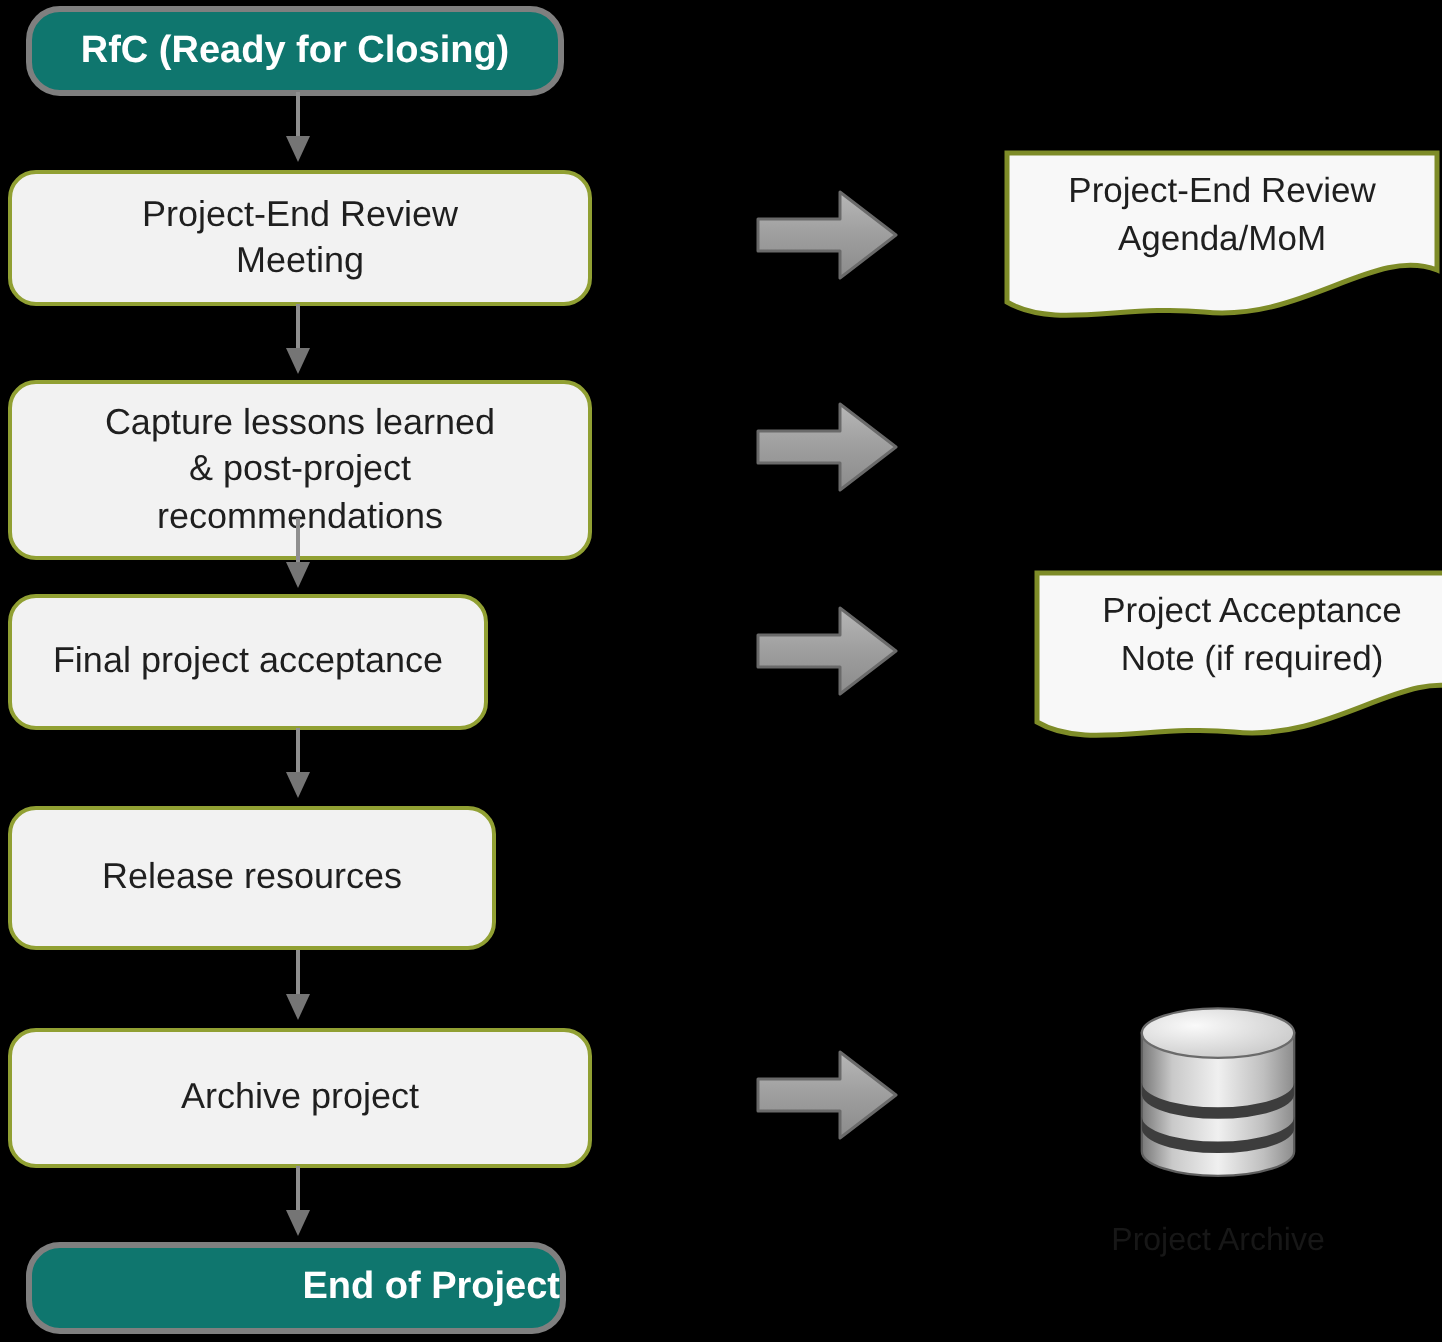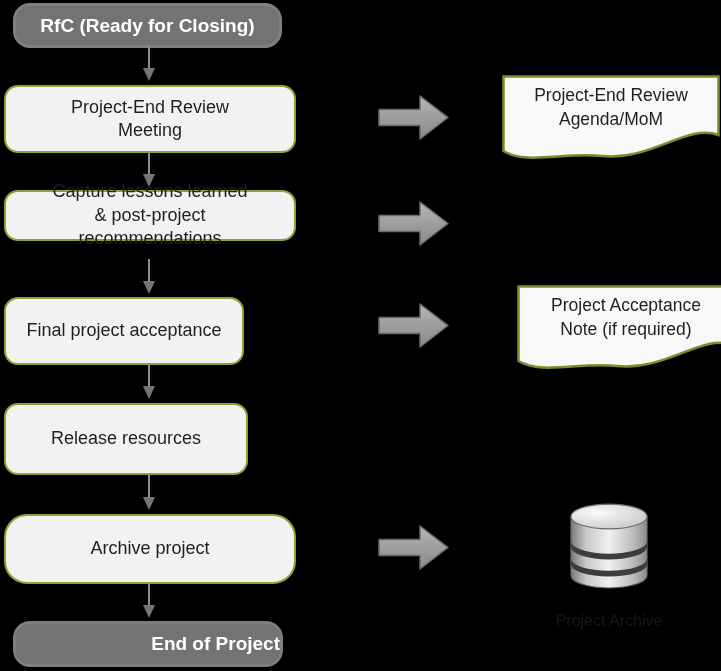--- a/index.html
+++ b/index.html
@@ -6,21 +6,21 @@
   .canvas {
     position: relative;
     width: 721px;
     height: 671px;
     background: #000000;
     font-family: "Liberation Sans", sans-serif;
     overflow: hidden;
   }
   .terminator {
     position: absolute;
-    background: #737373;
+    background: #0f766e;
     border: 3px solid #7F7F7F;
     border-radius: 17px;
     display: flex;
     align-items: center;
     justify-content: center;
     color: #FFFFFF;
     font-weight: bold;
     font-size: 19px;
     box-sizing: border-box;
     text-align: center;
@@ -105,21 +105,21 @@
 Meeting</span>
   </div>
 
   <div class="darrow" style="left:142px; top:152px;">
     <svg viewBox="0 0 14 36" width="14" height="36">
         <line x1="7" y1="0" x2="7" y2="23" stroke="#8F8F8F" stroke-width="2"></line>
         <polygon points="1,22 13,22 7,35" fill="#757575"></polygon>
       </svg>
   </div>
 
-  <div class="step" style="left:4px; top:190px; width:292px; height:51px;">
+  <div class="step" style="left:4px; top:190px; width:292px; height:90px;">
     <span class="label-multiline">Capture lessons learned
 &amp; post-project
 recommendations</span>
   </div>
 
   <div class="darrow" style="left:142px; top:259px;">
     <svg viewBox="0 0 14 36" width="14" height="36">
         <line x1="7" y1="0" x2="7" y2="23" stroke="#8F8F8F" stroke-width="2"></line>
         <polygon points="1,22 13,22 7,35" fill="#757575"></polygon>
       </svg>
@@ -140,21 +140,21 @@
     <span class="label-multiline">Release resources</span>
   </div>
 
   <div class="darrow" style="left:142px; top:475px;">
     <svg viewBox="0 0 14 36" width="14" height="36">
         <line x1="7" y1="0" x2="7" y2="23" stroke="#8F8F8F" stroke-width="2"></line>
         <polygon points="1,22 13,22 7,35" fill="#757575"></polygon>
       </svg>
   </div>
 
-  <div class="step" style="left:4px; top:514px; width:292px; height:70px;border-radius:23px;">
+  <div class="step" style="left:4px; top:514px; width:292px; height:70px;">
     <span class="label-multiline">Archive project</span>
   </div>
 
   <div class="darrow" style="left:142px; top:583px;">
     <svg viewBox="0 0 14 36" width="14" height="36">
         <line x1="7" y1="0" x2="7" y2="23" stroke="#8F8F8F" stroke-width="2"></line>
         <polygon points="1,22 13,22 7,35" fill="#757575"></polygon>
       </svg>
   </div>
 

